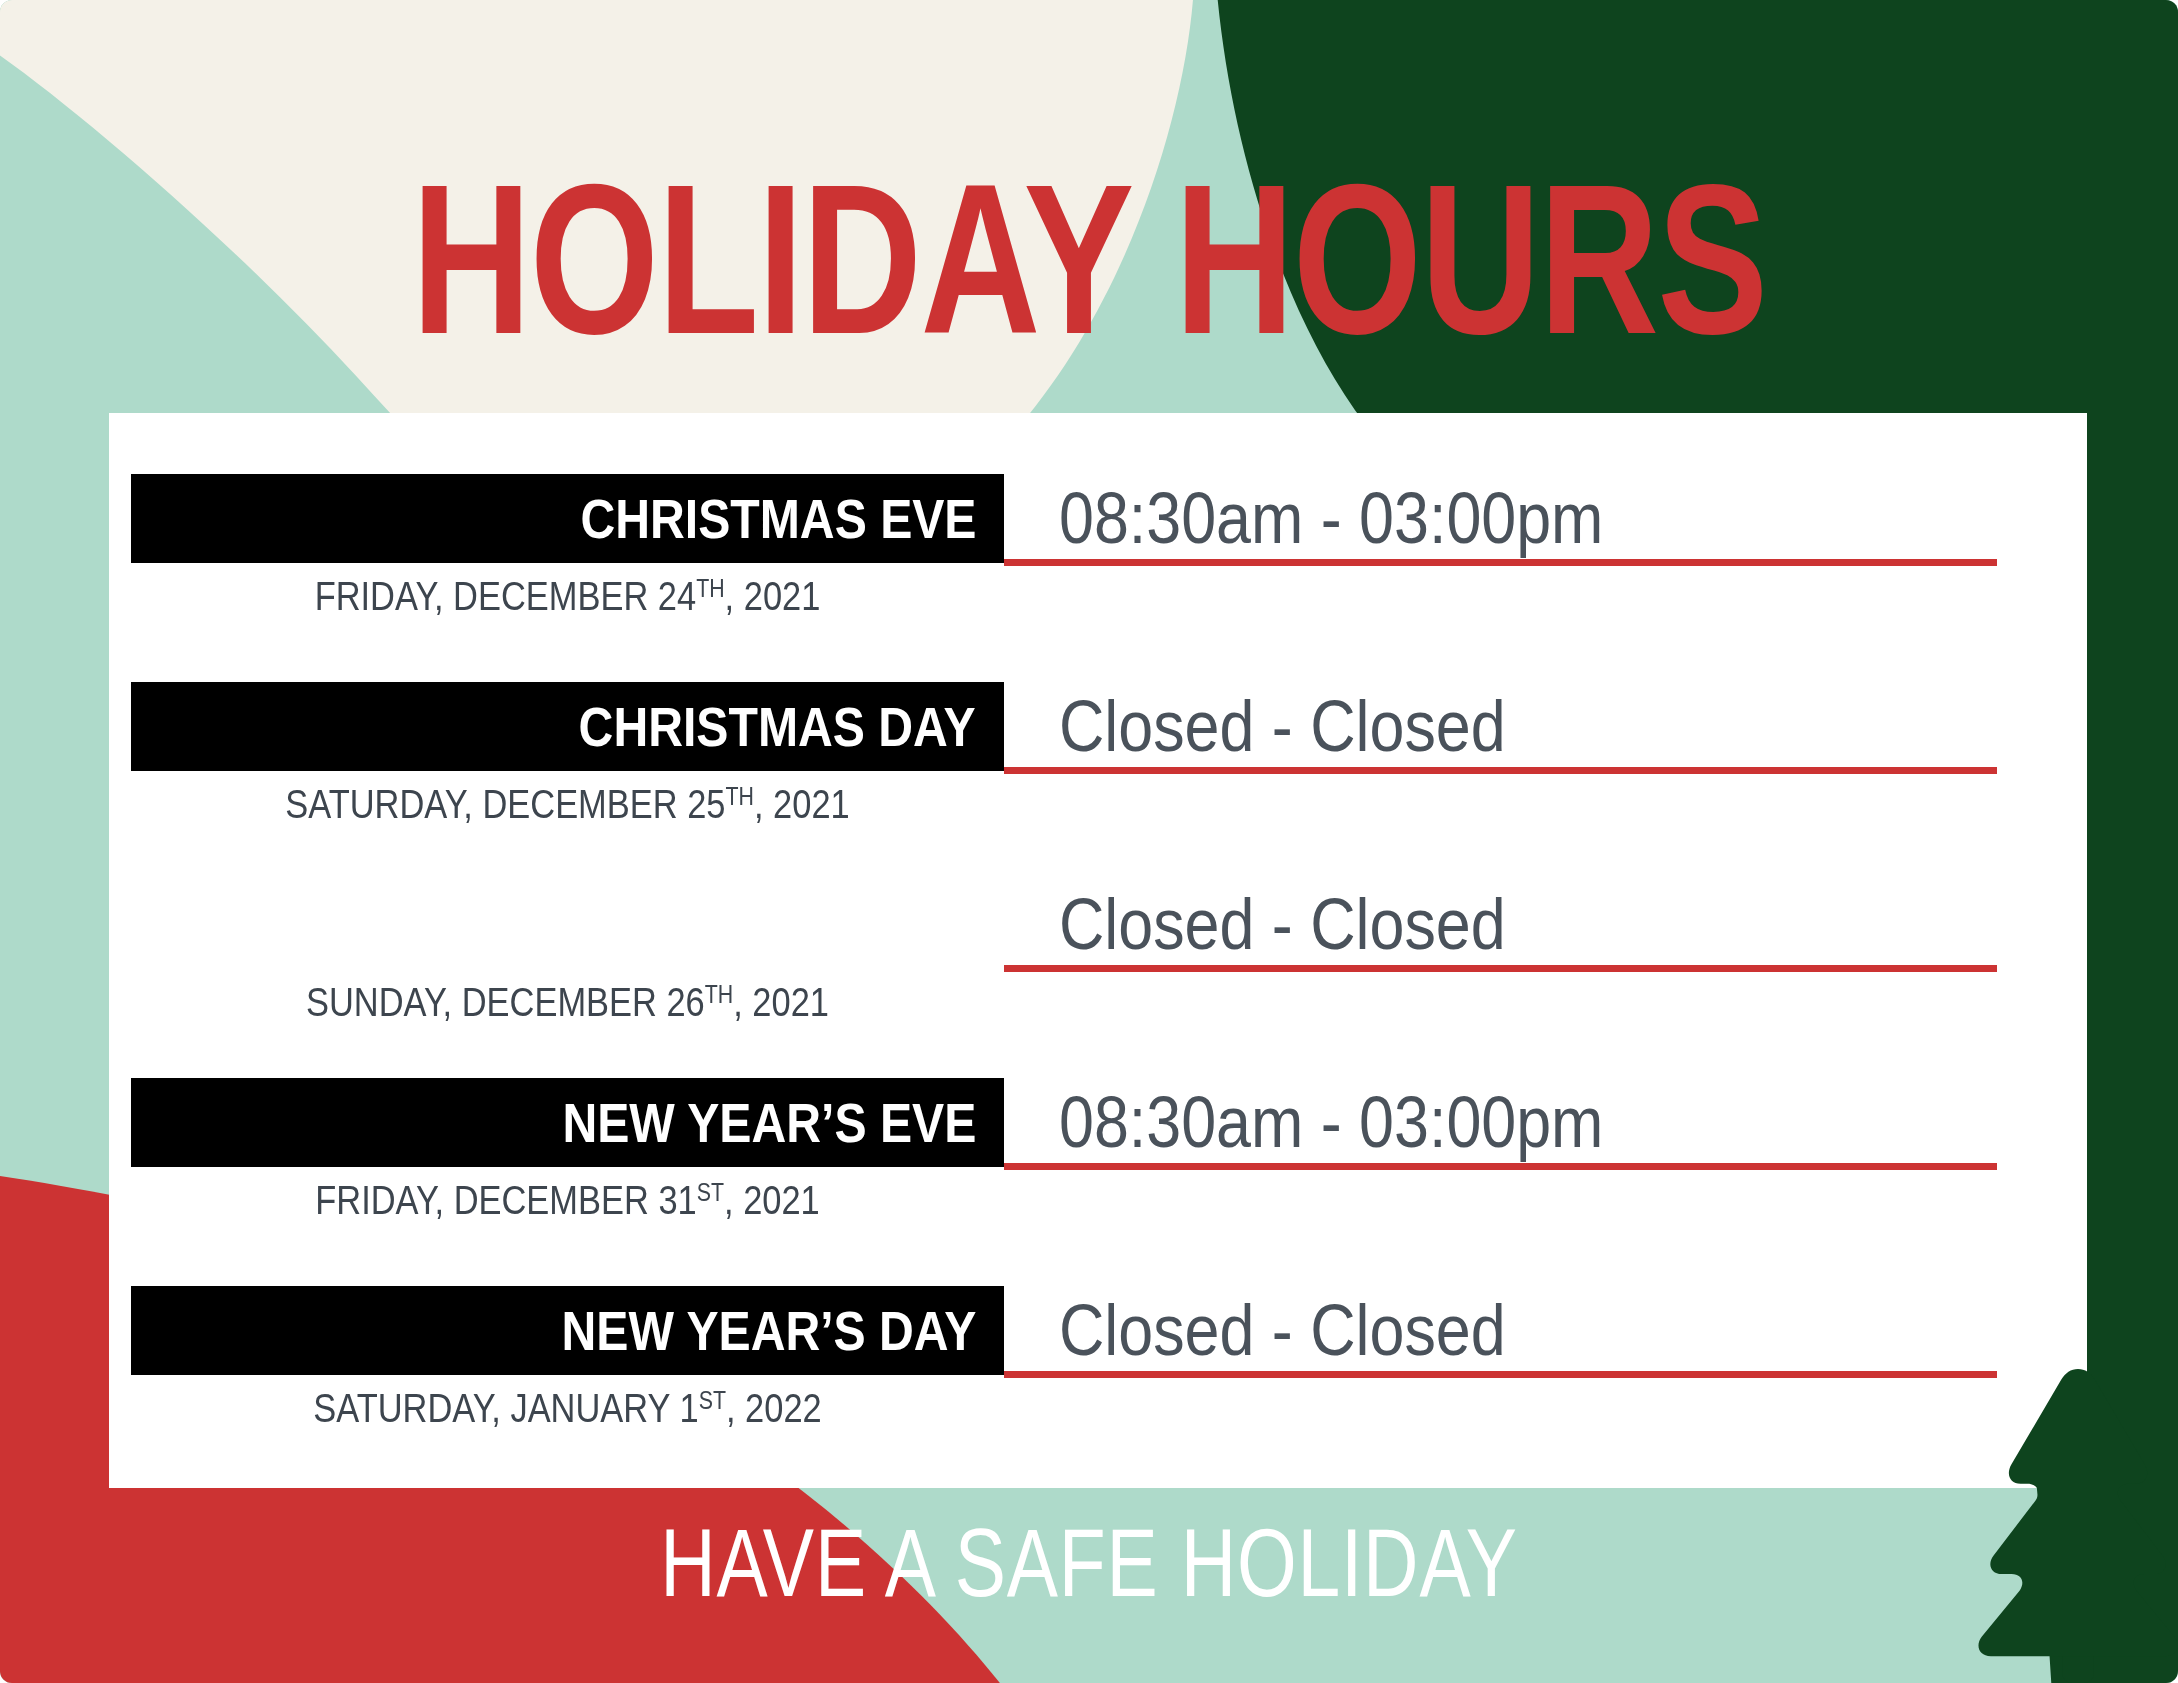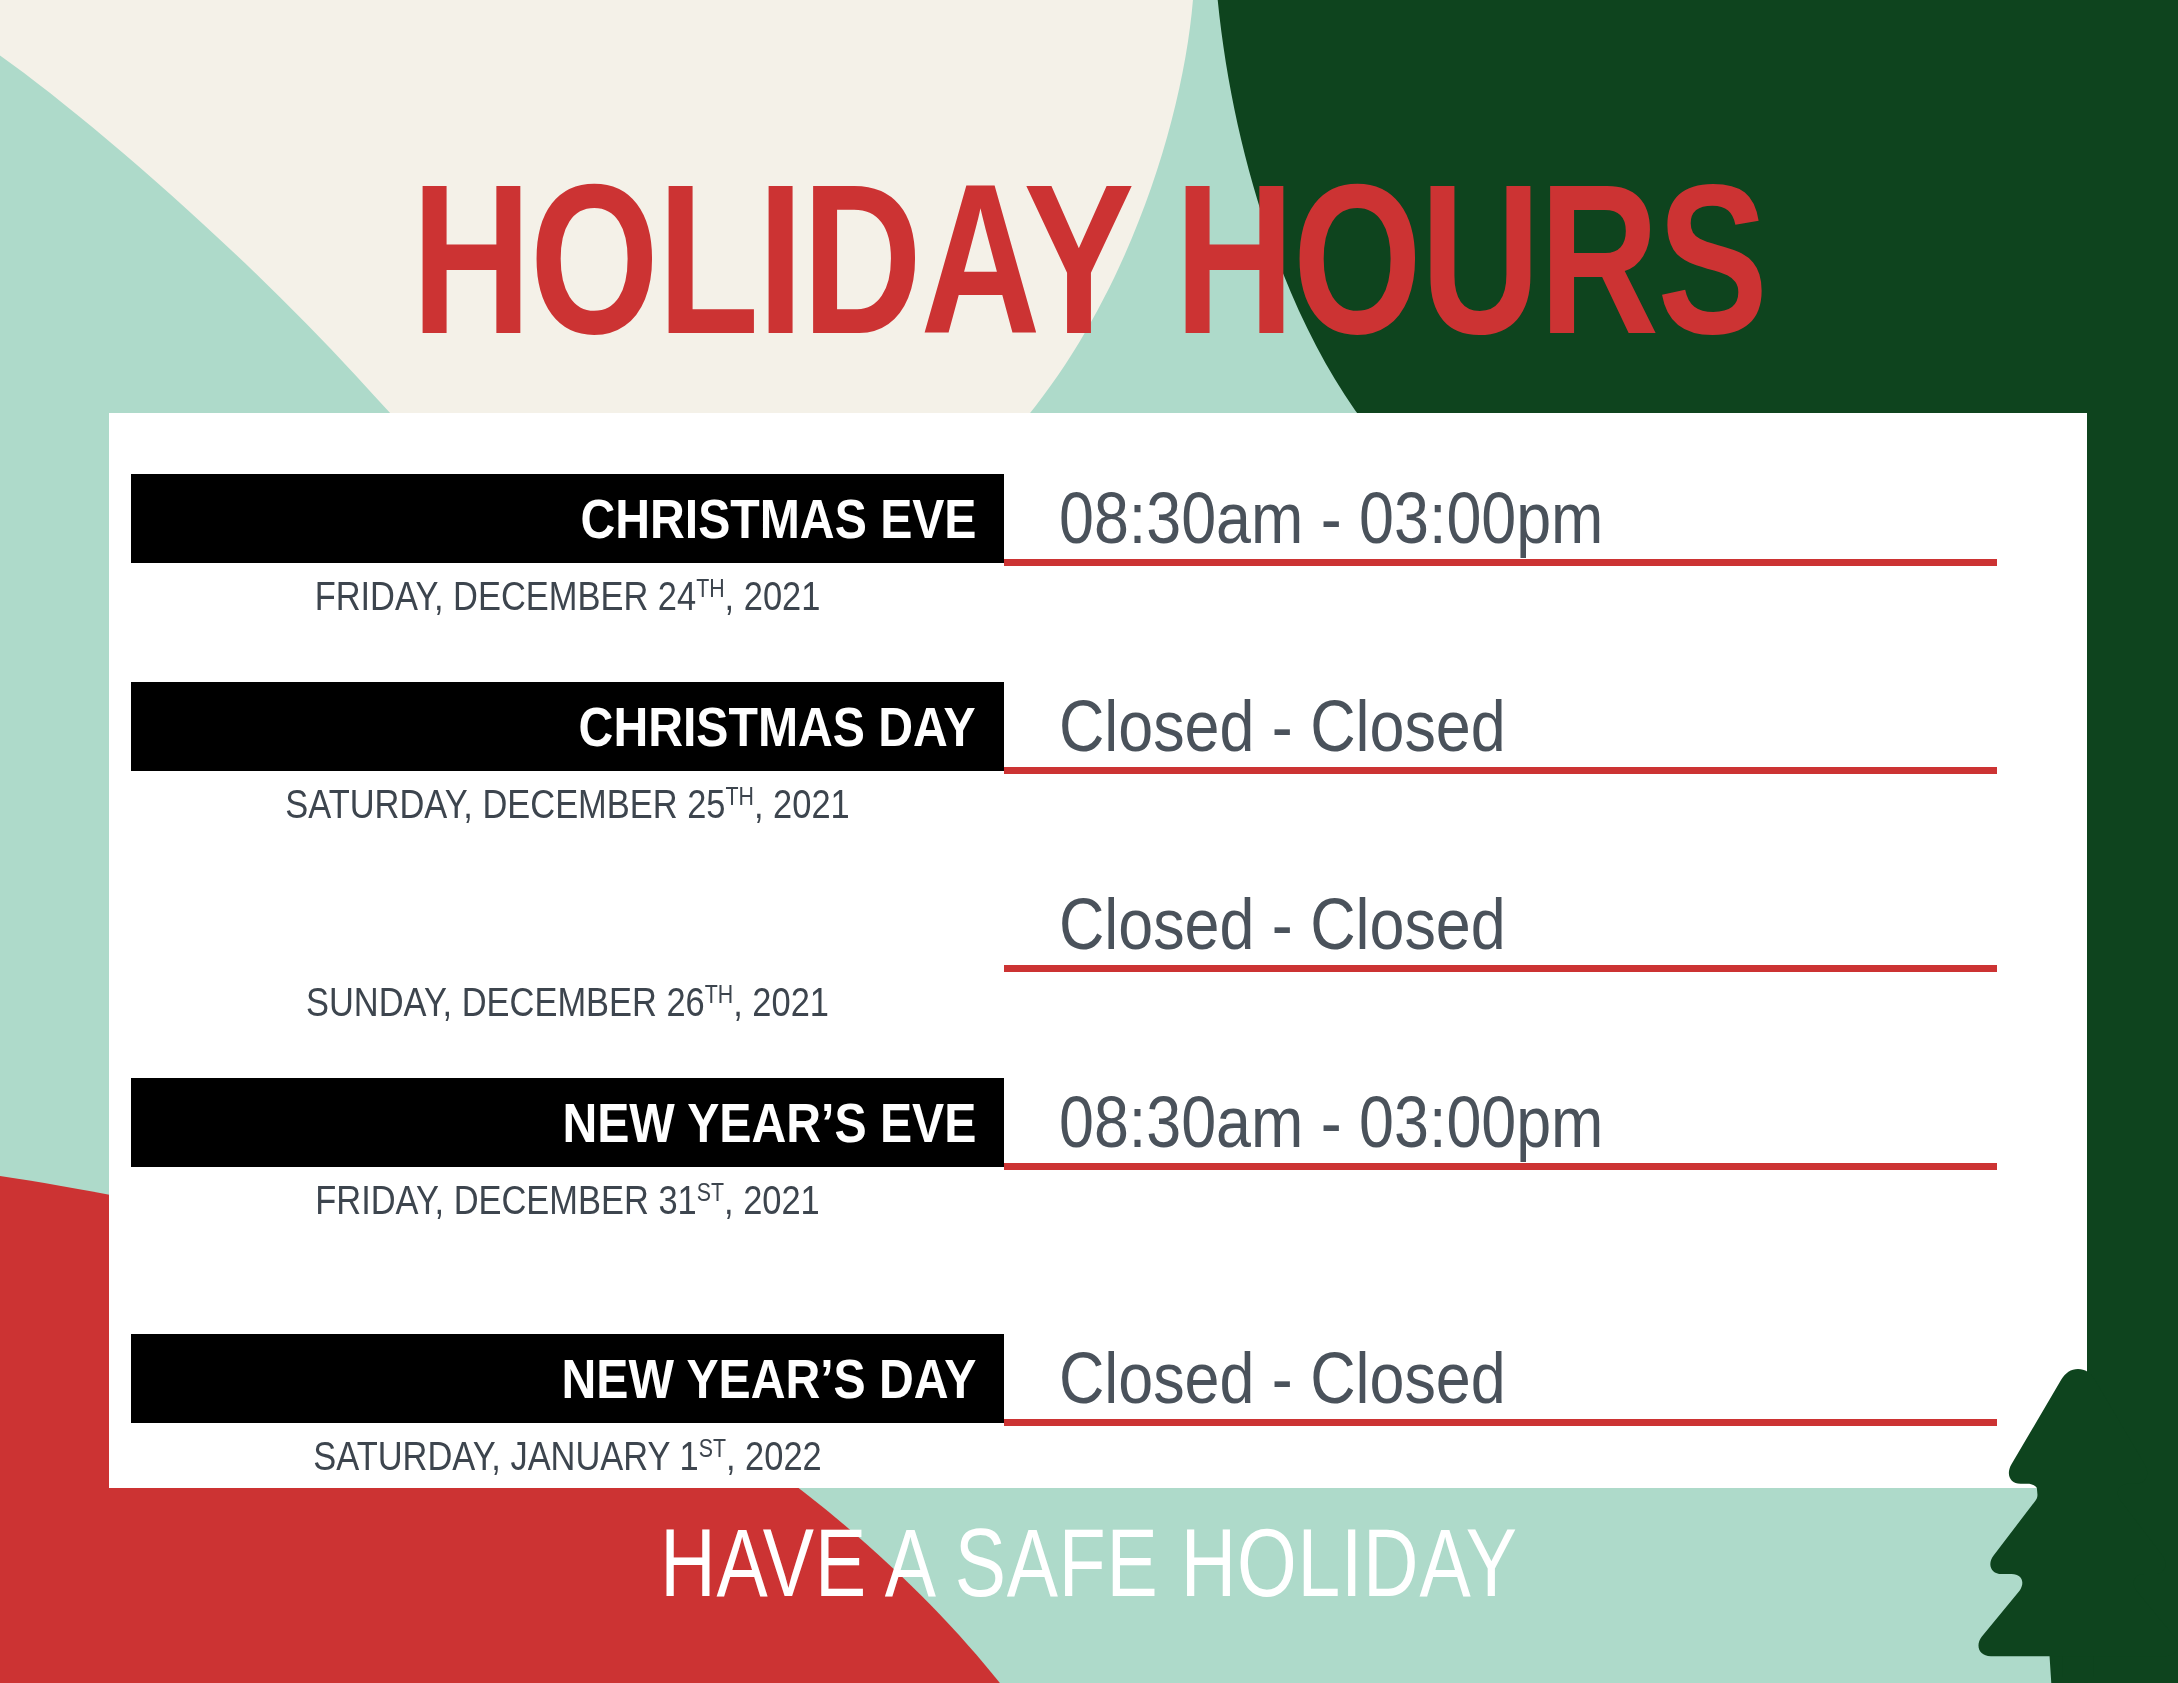--- a/index.html
+++ b/index.html
@@ -7,20 +7,21 @@
     padding: 0;
     background: #ffffff;
   }
   #poster {
     position: relative;
     width: 2178px;
     height: 1683px;
     overflow: hidden;
     background: #AEDACA;
     font-family: "Liberation Sans", sans-serif;
+    border-radius: 12px;
   }
 
   
   .bg-layer {
     position: absolute;
     inset: 0;
     width: 2178px;
     height: 1683px;
   }
 
@@ -65,21 +66,21 @@
   .row {
     position: absolute;
     left: 0;
     width: 1978px;
     height: 198px;
   }
   .row-0 { top: 61px; }
   .row-1 { top: 269px; }
   .row-2 { top: 467px; }
   .row-3 { top: 665px; }
-  .row-4 { top: 873px; margin-top: 48px; }
+  .row-4 { top: 873px; }
 
   .bar {
     position: absolute;
     left: 22px;
     top: 0;
     width: 873px;
     height: 89px;
     background: #000000;
     display: flex;
     align-items: center;

